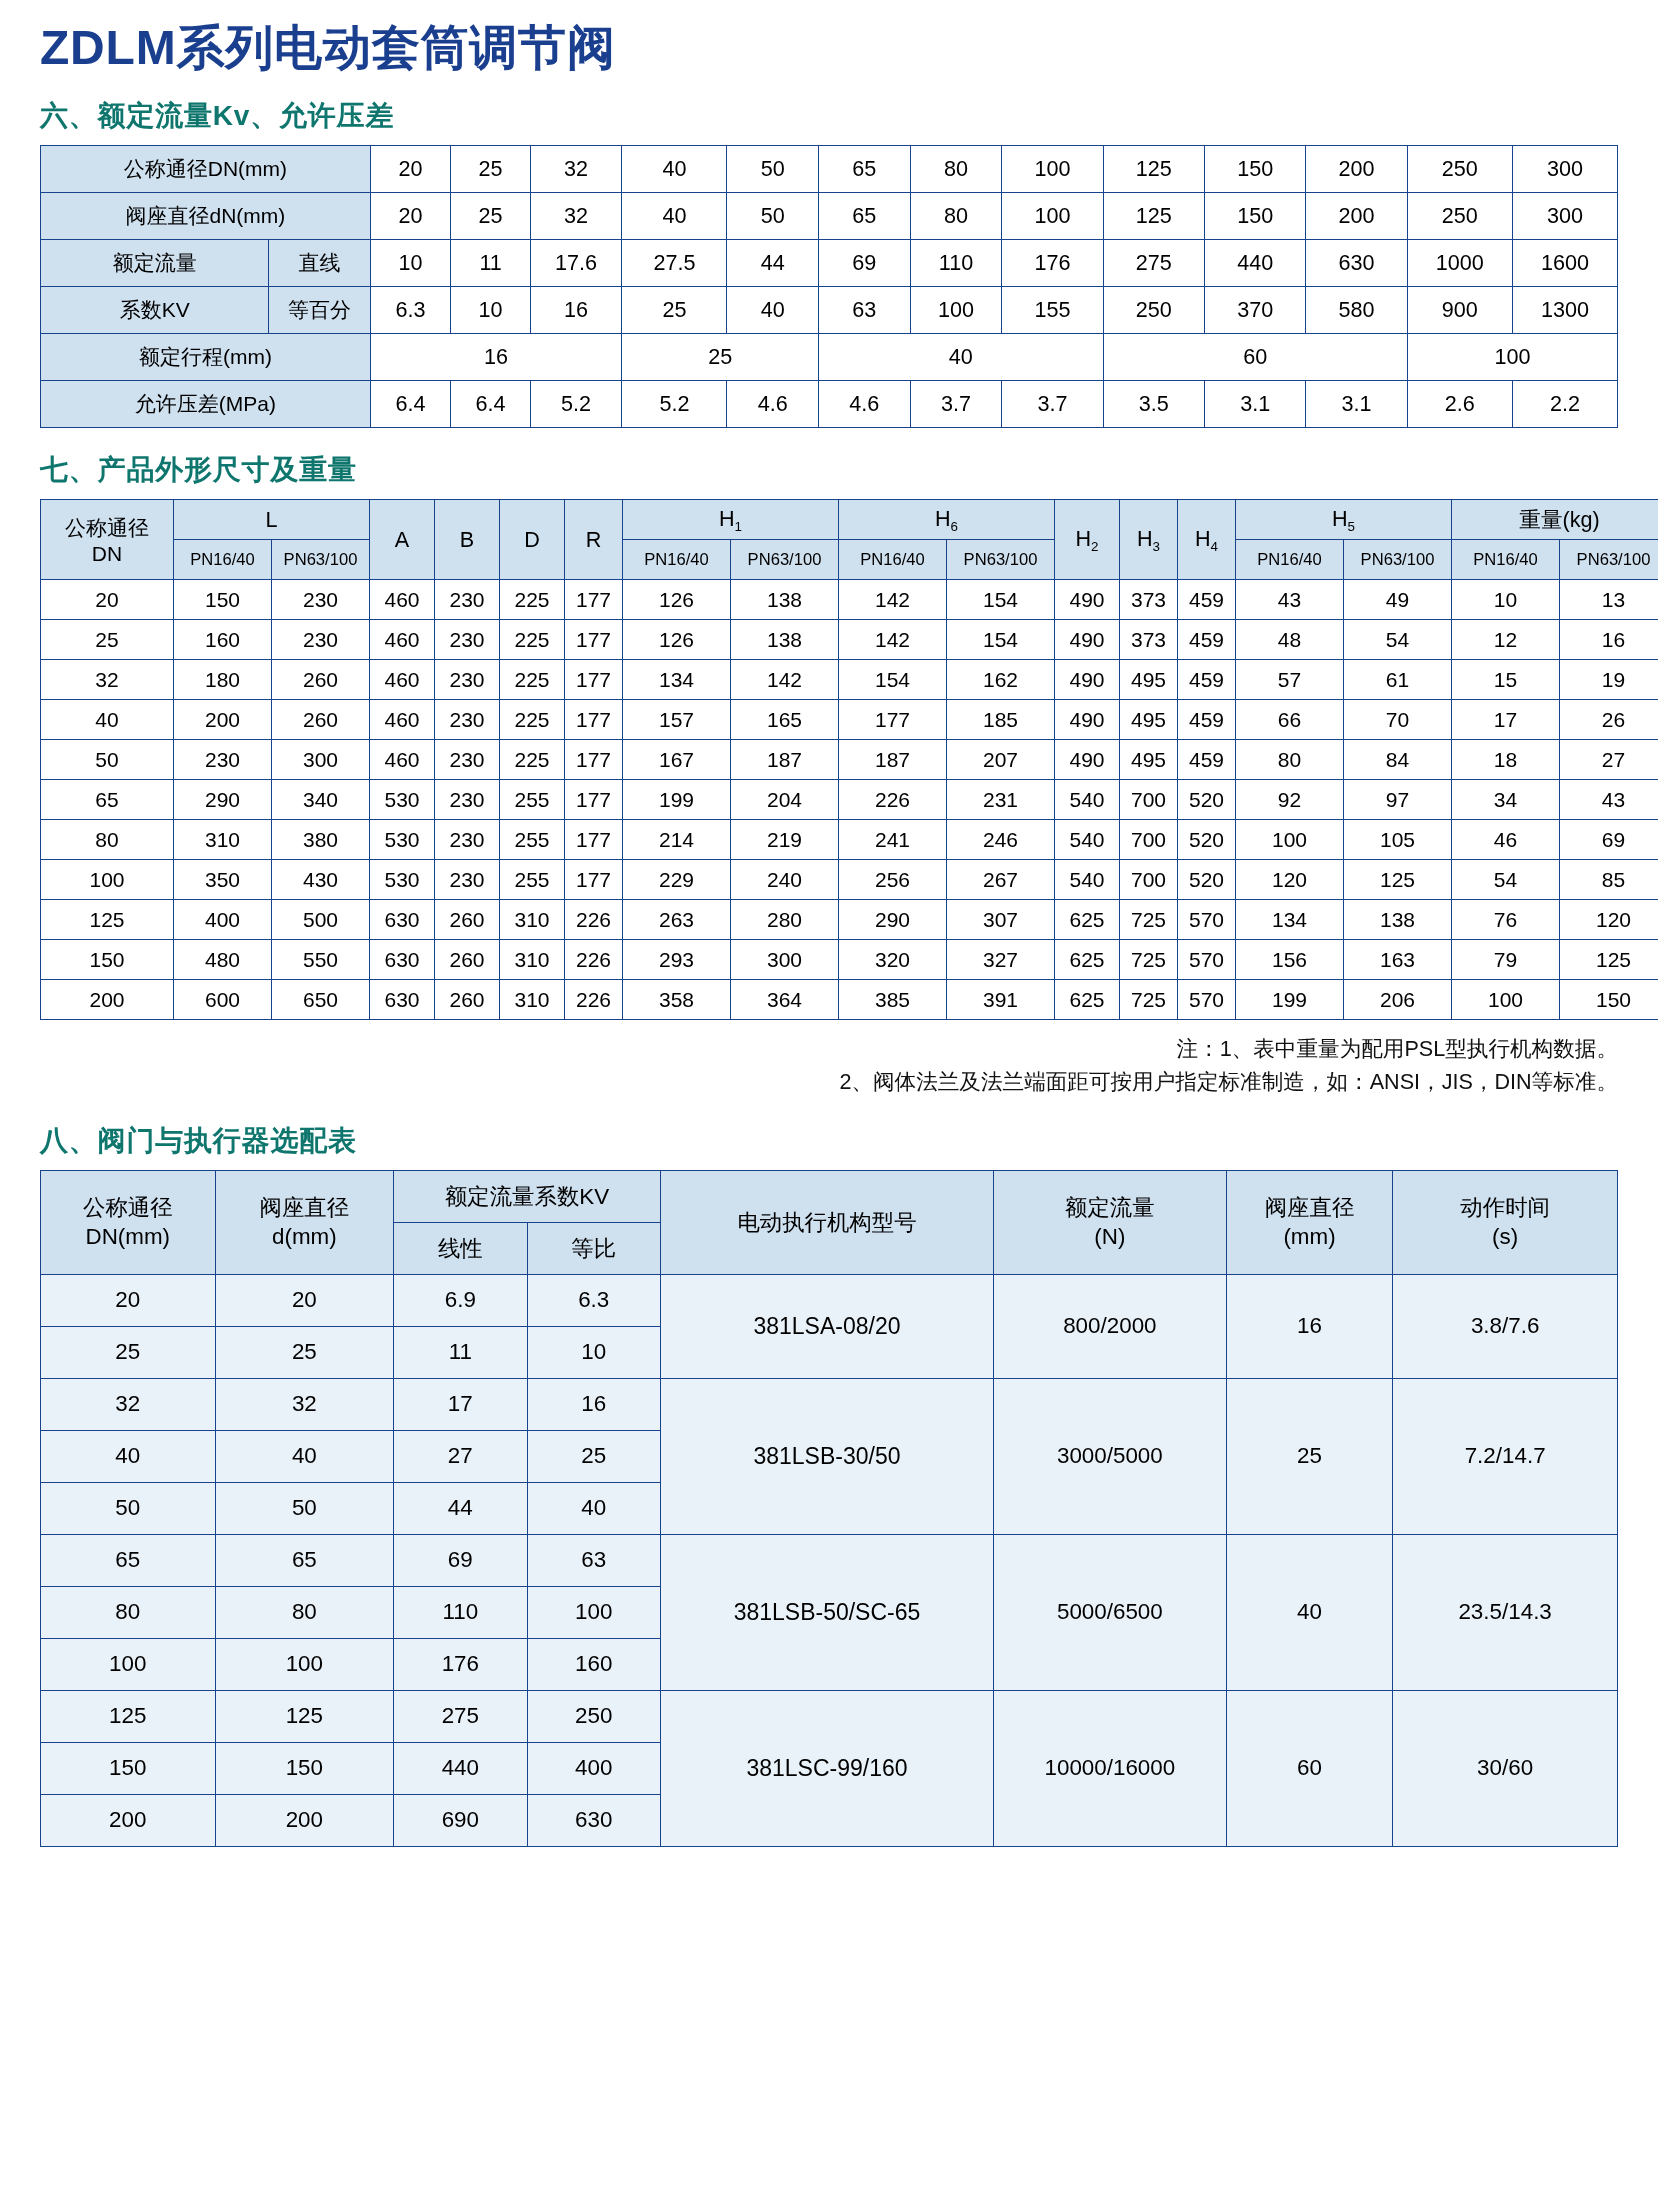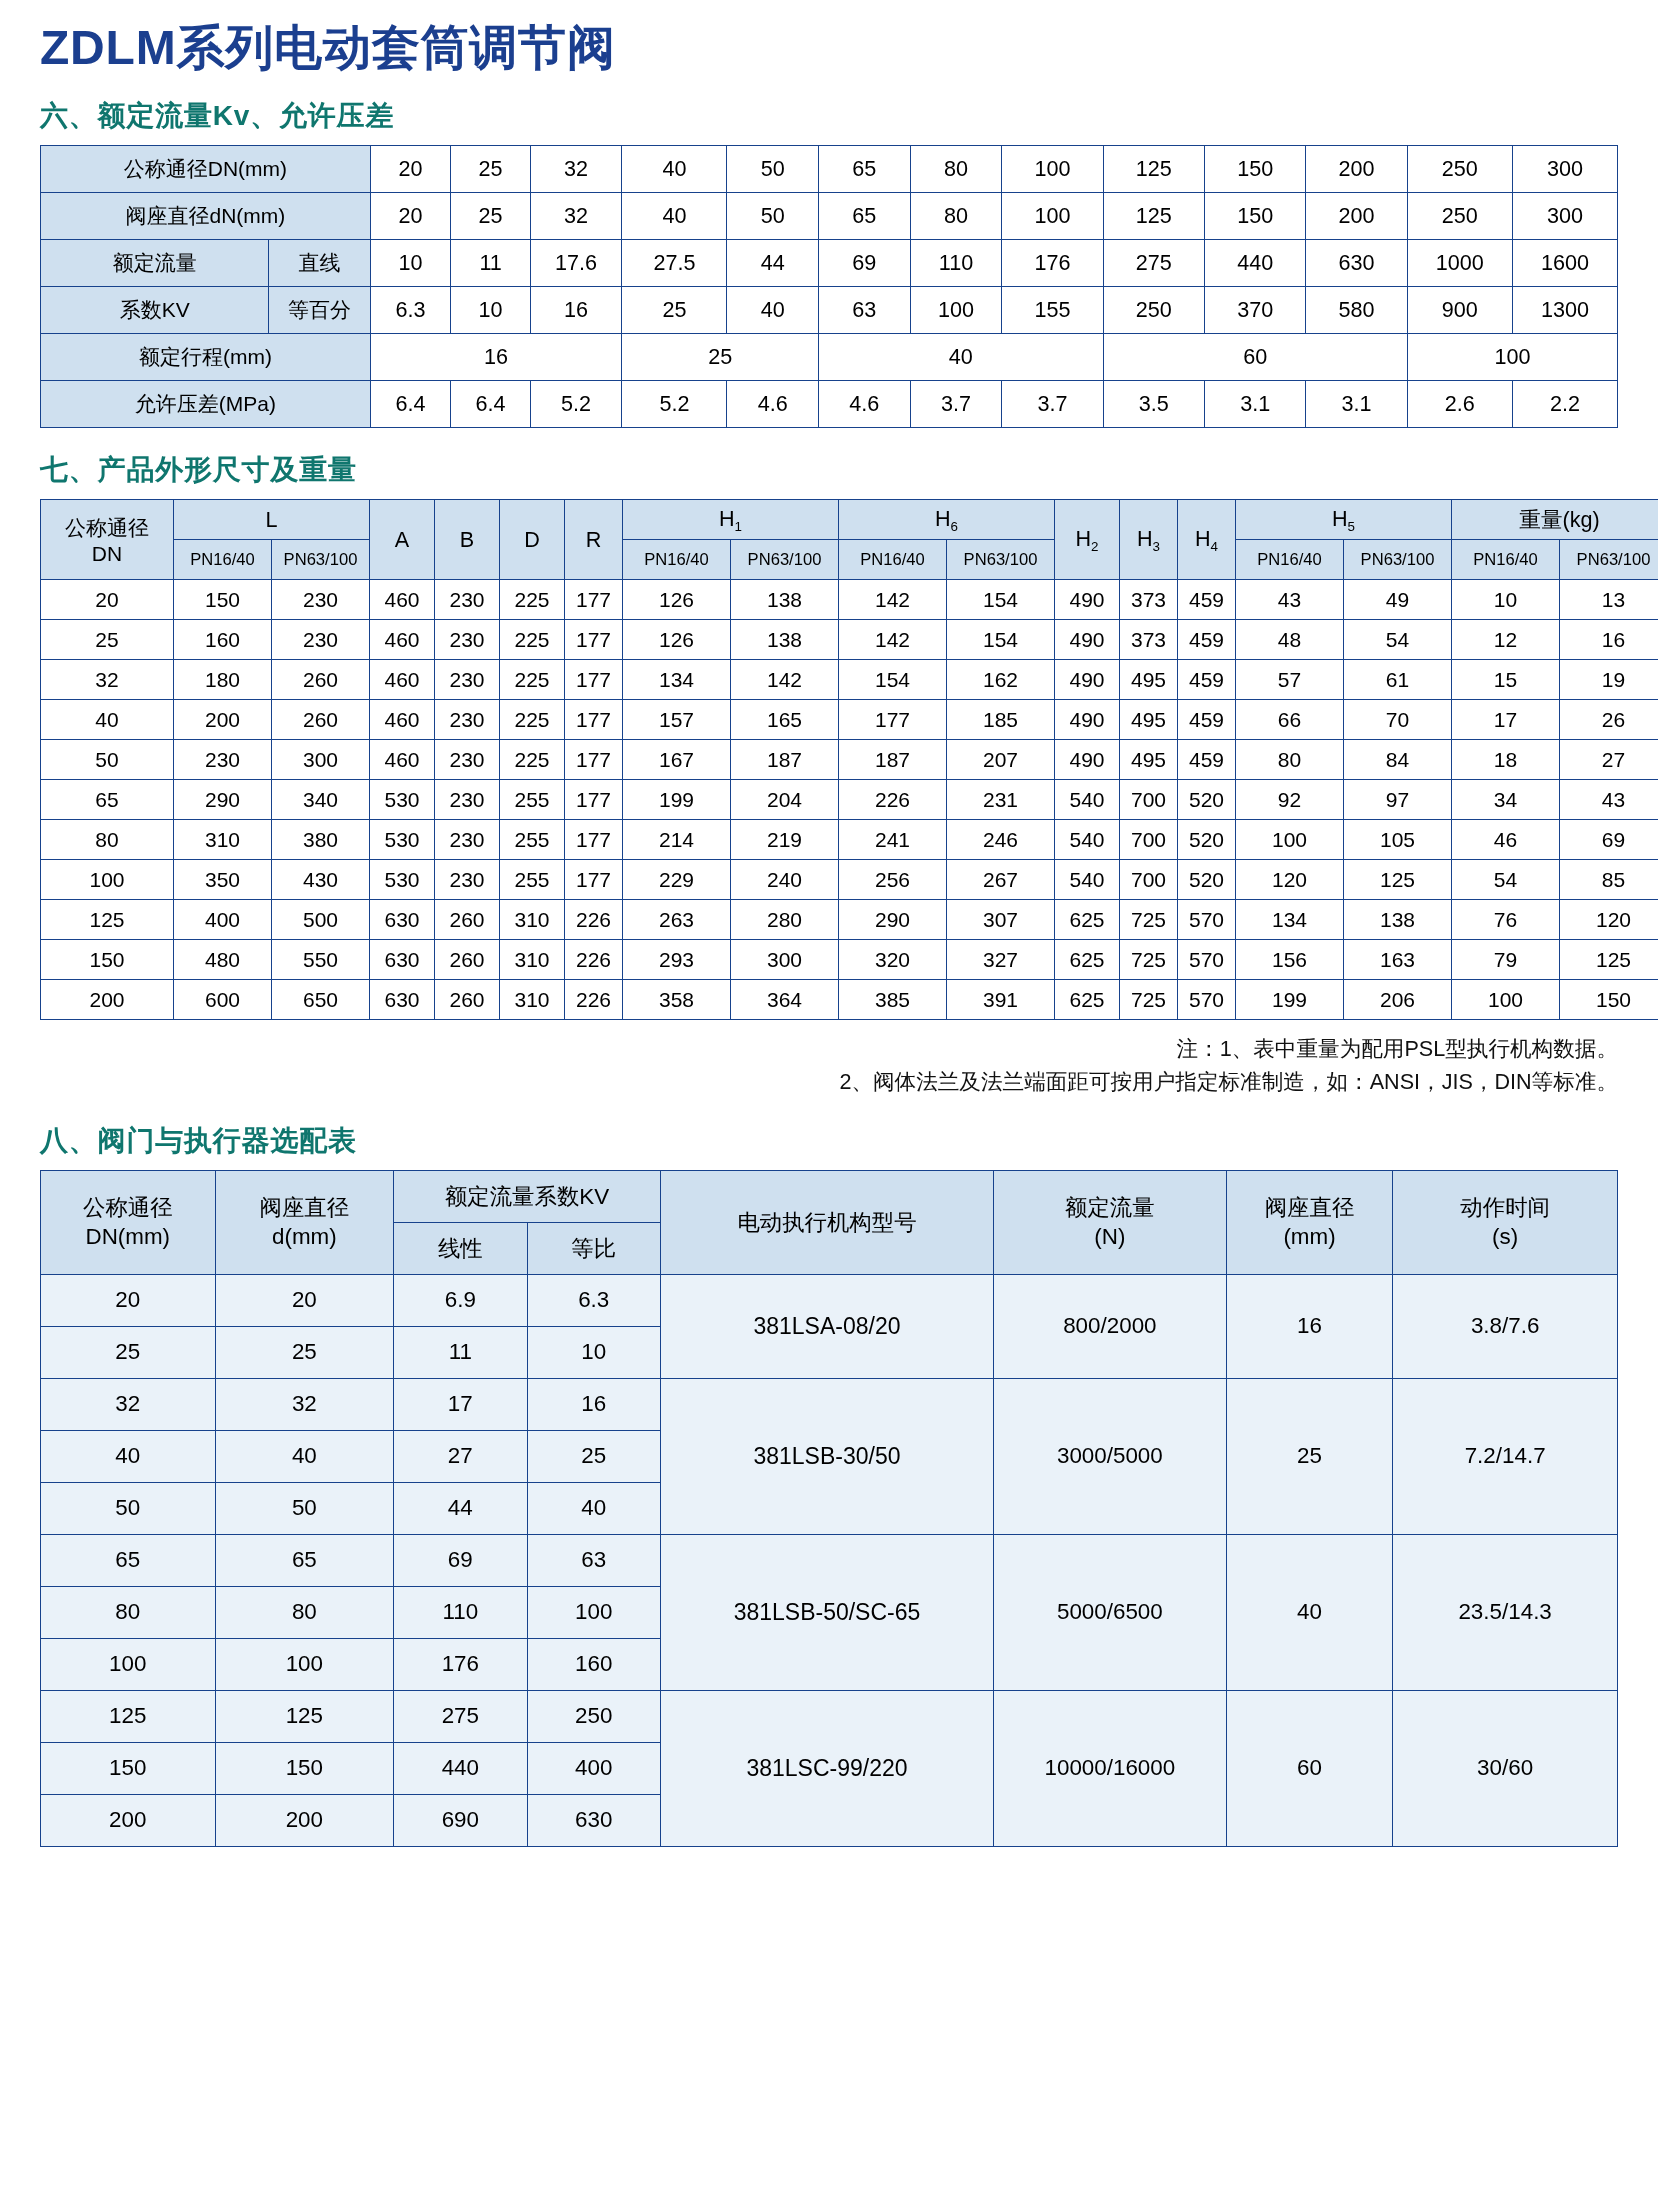--- a/index.html
+++ b/index.html
@@ -621,21 +621,21 @@
         <td class="body-cell">100</td>
         <td class="body-cell">176</td>
         <td class="body-cell">160</td>
       </tr>
 
       <tr>
         <td class="body-cell">125</td>
         <td class="body-cell">125</td>
         <td class="body-cell">275</td>
         <td class="body-cell">250</td>
-        <td class="model-cell" rowspan="3">381LSC-99/220</td>
+        <td class="model-cell" rowspan="3">381LSC-99/160</td>
         <td class="body-cell" rowspan="3">10000/16000</td>
         <td class="body-cell" rowspan="3">60</td>
         <td class="body-cell" rowspan="3">30/60</td>
       </tr>
       <tr>
         <td class="body-cell">150</td>
         <td class="body-cell">150</td>
         <td class="body-cell">440</td>
         <td class="body-cell">400</td>
       </tr>

